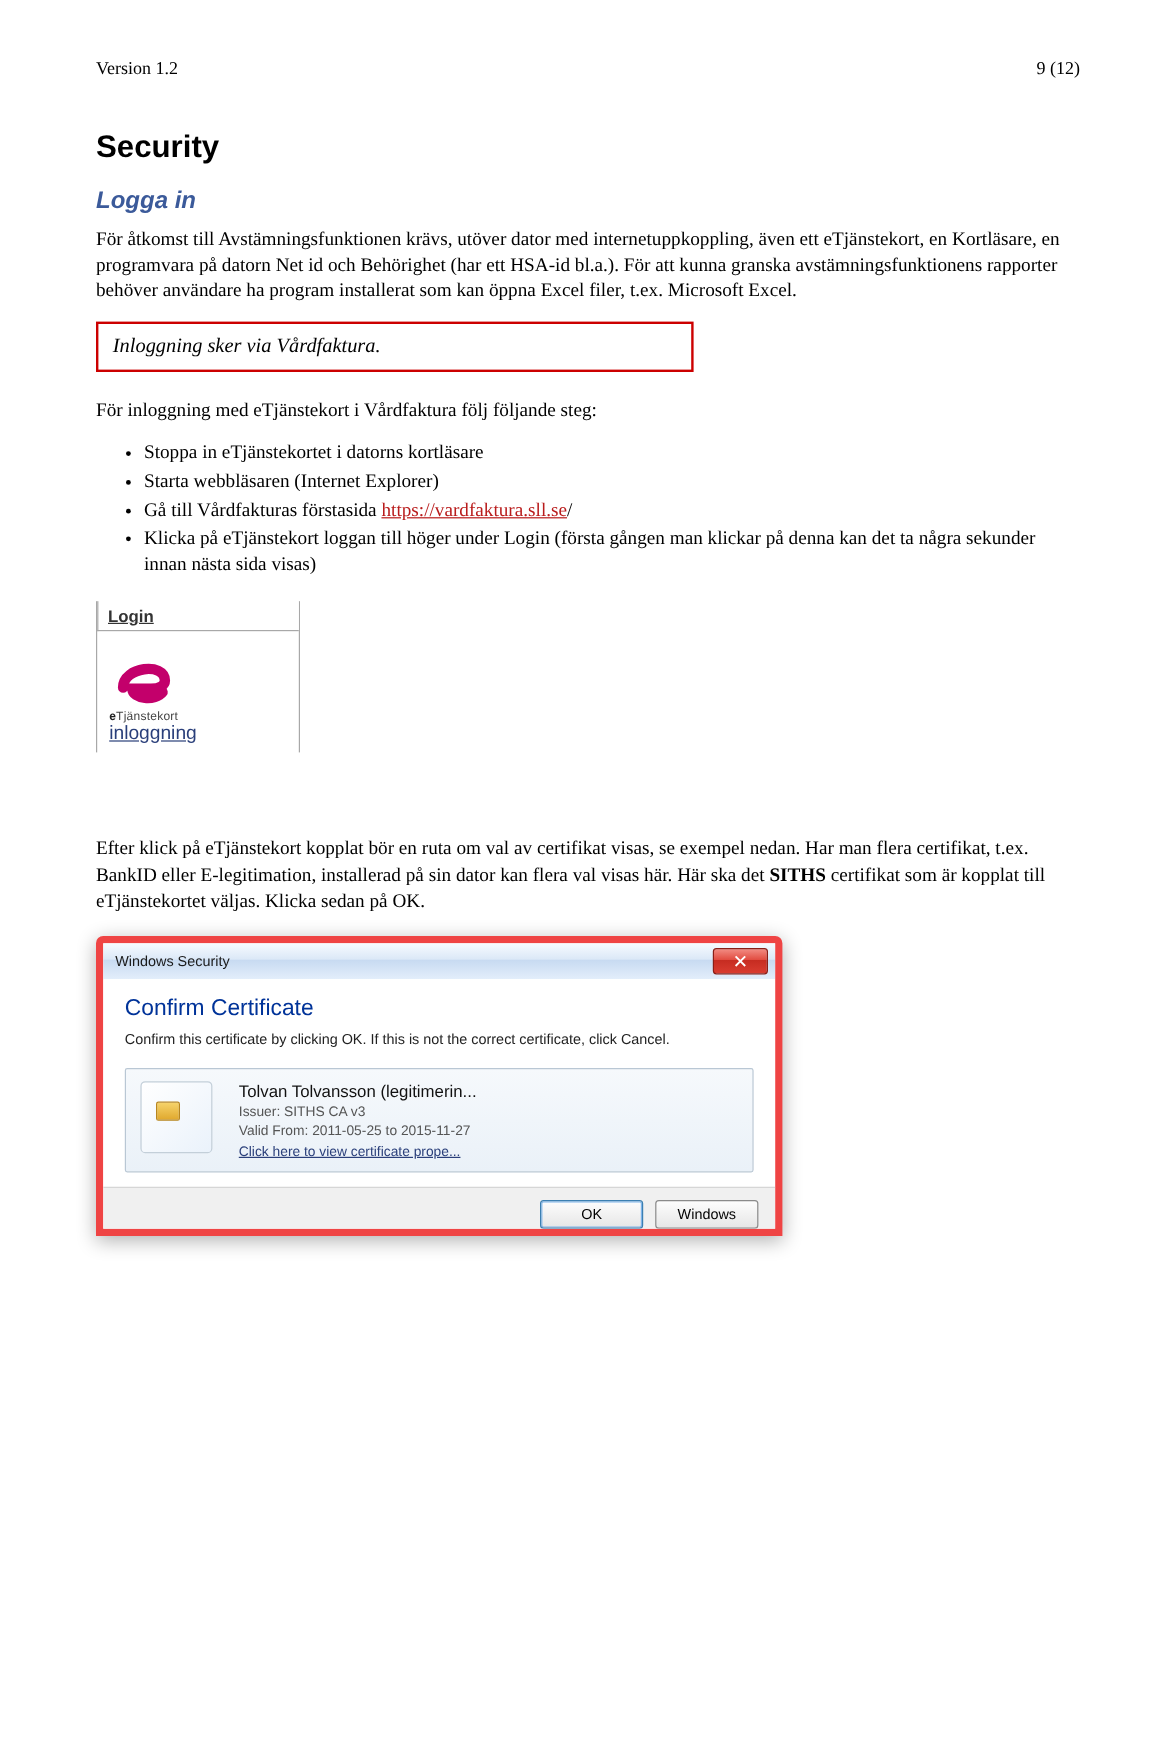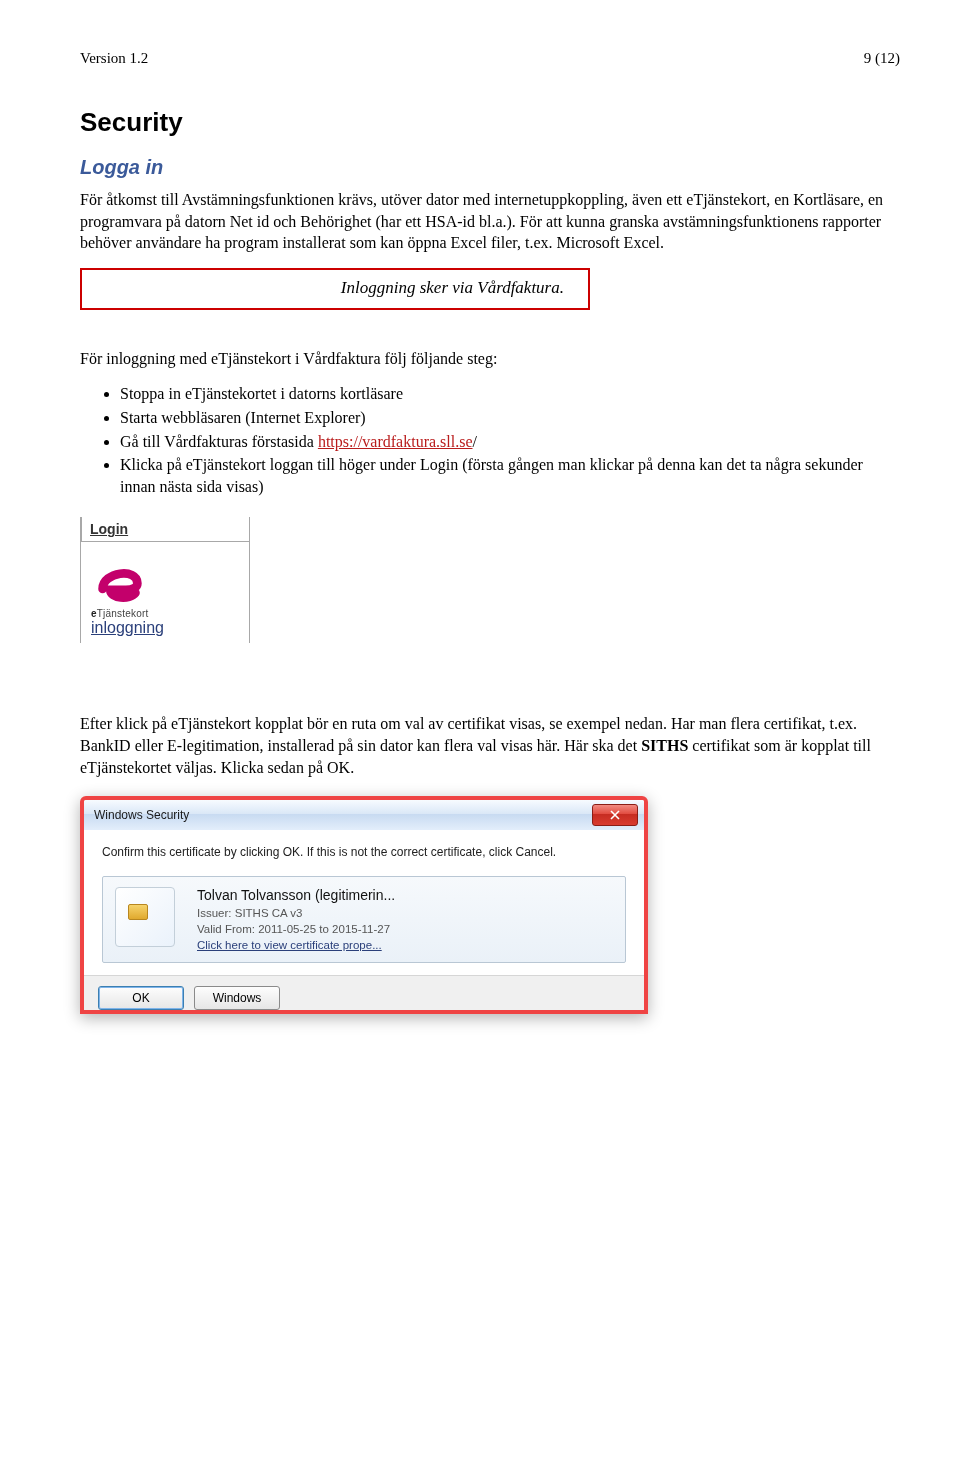--- a/index.html
+++ b/index.html
@@ -28,26 +28,25 @@
     font-family: Arial, Helvetica, sans-serif;
     font-size: 20px;
     font-style: italic;
     font-weight: bold;
     color: #3b5a9a;
     margin: 0 0 10px 0;
   }
   p { margin: 0 0 14px 0; line-height: 1.35; }
   .note-box {
     border: 2px solid #c00;
-    padding: 8px 24px 10px 12px;
+    padding: 8px 12px 10px 12px;
     width: 470px;
-    margin-bottom: 38px;
+    margin-bottom: 22px;
     font-style: italic;
     font-size: 17px;
-    text-align: right;
   }
   ul.bullets {
     list-style: disc;
     padding-left: 40px;
     margin: 0 0 20px 0;
   }
   ul.bullets li { margin-bottom: 2px; line-height: 1.35; }
   a.link { color: #b91c1c; text-decoration: underline; }
 
   
@@ -94,21 +93,21 @@
     display: inline-block;
     margin-top: 0px;
   }
 
   
   .win-dialog {
     width: 560px;
     font-family: "Segoe UI", Tahoma, Arial, sans-serif;
     font-size: 12px;
     box-shadow: 0 4px 16px rgba(0,0,0,0.3);
-    border: 4px solid #ef4444;
+    border: 6px solid #ef4444;
     border-radius: 6px 6px 0 0;
     overflow: hidden;
     background: #fff;
     margin-top: 18px;
   }
   .titlebar {
     display: flex;
     align-items: center;
     justify-content: space-between;
     background: linear-gradient(to bottom, #f7fbff 0%, #dbe8f7 45%, #c7daf1 46%, #e3eefb 100%);
@@ -183,20 +182,21 @@
     color: #2a3f7a;
     text-decoration: underline;
     font-size: 11.5px;
     cursor: pointer;
   }
   .dlg-buttons {
     background: #f0f0f0;
     border-top: 1px solid #d6d6d6;
     padding: 10px 14px 0 14px;
     display: flex;
+    justify-content: flex-end;
     gap: 10px;
   }
   .win-btn {
     min-width: 86px;
     padding: 4px 14px;
     font-size: 12px;
     border: 1px solid #8a8a8a;
     border-radius: 3px;
     background: linear-gradient(to bottom,#fdfdfd,#e6e6e6);
     cursor: pointer;
@@ -256,20 +256,21 @@
 <div class="win-dialog">
   <div class="titlebar">
     <span class="title">Windows Security</span>
     <div class="close-btn">
       <svg viewBox="0 0 10 10">
           <path d="M1 1 L9 9 M9 1 L1 9" stroke="#fff" stroke-width="1.6"></path>
         </svg>
     </div>
   </div>
   <div class="dlg-body">
+    <h3>Confirm Certificate</h3>
     <div class="instr">Confirm this certificate by clicking OK. If this is not the correct certificate, click Cancel.</div>
     <div class="cert-card">
       <div class="cert-icon">
         <div class="chip"></div>
       </div>
       <div class="cert-info">
         <div class="name">Tolvan Tolvansson (legitimerin...</div>
         <div class="row">
           <span>Issuer: </span><span>SITHS CA v3</span>
         </div>

